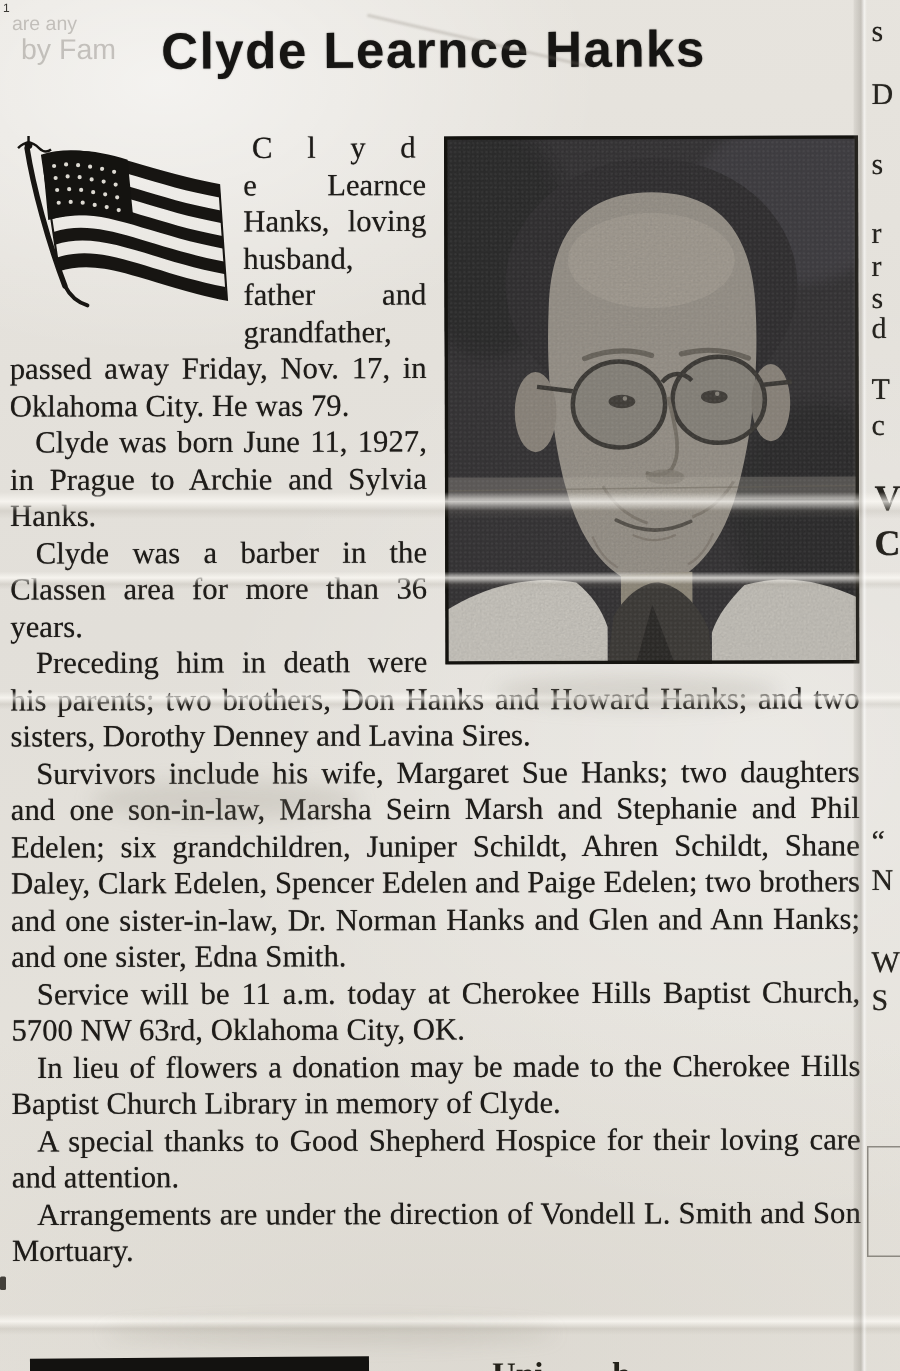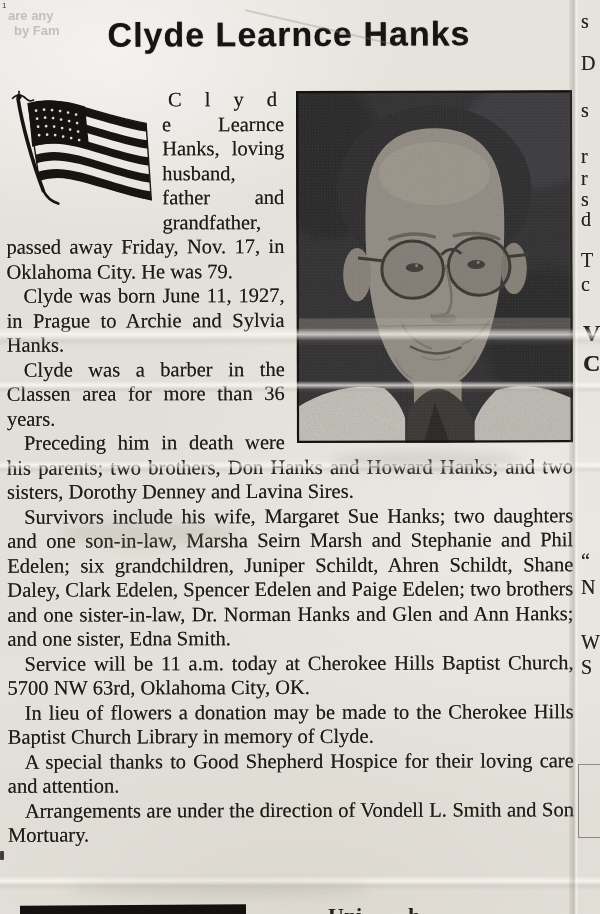--- a/index.html
+++ b/index.html
@@ -36,35 +36,35 @@
   
   .rf{position:absolute;left:581px;font-size:20px;color:#26241f;text-shadow:0 0 .5px rgba(25,22,18,.6);}
   .rf.big{left:583px;font-size:24px;font-weight:bold;}
   
   .crease{position:absolute;left:0;width:600px;pointer-events:none;
     background:linear-gradient(to bottom, rgba(255,255,255,0), rgba(252,250,245,.75) 35%, rgba(150,144,132,.16) 70%, rgba(255,255,255,0));}
   .vcrease{position:absolute;top:0;height:914px;width:9px;left:569px;pointer-events:none;
     background:linear-gradient(to right, rgba(130,125,115,.10), rgba(110,105,96,.28) 55%, rgba(255,255,255,.5) 80%, rgba(255,255,255,0));}
   .diag{position:absolute;left:243px;top:26px;width:150px;height:2px;
     background:rgba(135,130,120,.30);transform:rotate(13deg);filter:blur(.6px);}
-  .ghost{position:absolute;font-family:"Liberation Sans",sans-serif;font-weight:bold;
+  .ghost{position:absolute;font-family:"Liberation Sans",sans-serif;font-weight:normal;
     color:rgba(88,84,76,.30);filter:blur(.5px);}
   .smudge{position:absolute;border-radius:50%;filter:blur(6px);background:rgba(150,144,132,.22);}
   .bottom-bar{position:absolute;left:20px;top:905px;width:226px;height:10px;background:#131210;transform:rotate(-0.4deg);}
   .bottom-frag{position:absolute;top:903px;height:11px;overflow:hidden;font-weight:bold;font-size:22px;color:#232119;}
   .edge-box{position:absolute;left:578px;top:764px;width:24px;height:72px;border:1.5px solid rgba(70,66,58,.55);}
   .edge-tick{position:absolute;left:0;top:851px;width:4px;height:9px;background:#423f39;border-radius:1px;}
 </style>
 </head>
 <body>
 
 <div class="page">
 
   <span class="ghost" style="left:8px;top:8px;font-size:13px;">are any</span>
-  <span class="ghost" style="left:14px;top:23px;font-size:13px;">by Fam</span>
+  <span class="ghost" style="left:14px;top:23px;font-size:19px;">by Fam</span>
 
   <span class="corner-mark">1</span>
 
   <div class="headline">Clyde Learnce Hanks</div>
 
   <div class="diag"></div>
 
   <div class="article">
 
     <div class="photo-float">

